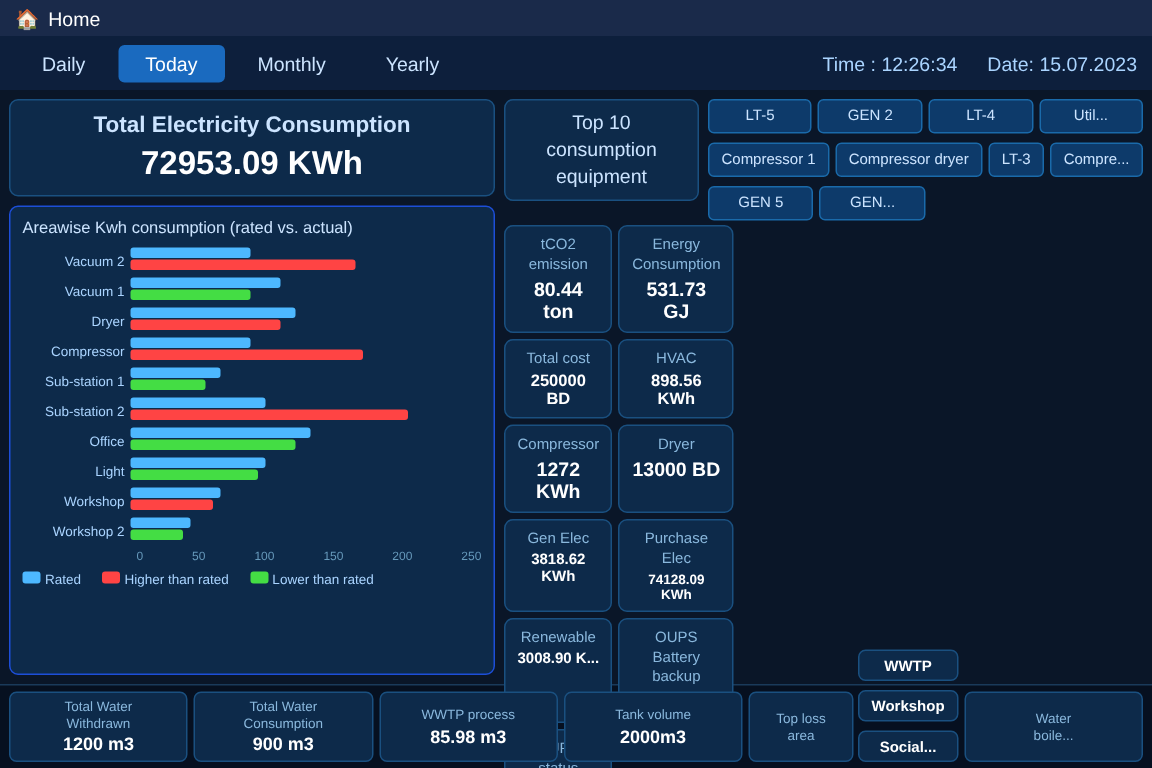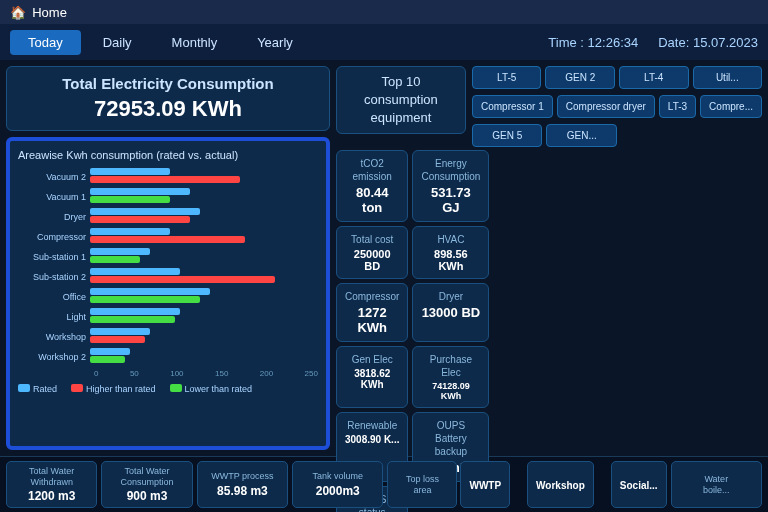--- a/index.html
+++ b/index.html
@@ -80,21 +80,21 @@
     .consumption-value {
       font-size: 22px;
       font-weight: bold;
       color: #fff;
       margin-top: 4px;
     }
     .chart-box {
       background: #0d2a4a;
       border-radius: 6px;
       padding: 8px;
-      border: 4px solid #1d4ed8;
+      border: 1px solid #1d4ed8;
       flex: 1;
     }
     .chart-title {
       font-size: 11px;
       color: #cce4ff;
       margin-bottom: 6px;
     }
     .chart-area {
       display: flex;
       height: 200px;
@@ -247,22 +247,22 @@
 </head>
 <body>
 
 <div class="title-bar">
   <span>🏠</span>
   <span>Home</span>
 </div>
 
 <div class="nav-bar">
   <div class="nav-tabs">
+    <button class="nav-tab">Daily</button>
     <button class="nav-tab active">Today</button>
-    <button class="nav-tab">Daily</button>
     <button class="nav-tab">Monthly</button>
     <button class="nav-tab">Yearly</button>
   </div>
   <div class="nav-right">
     <span>
       <span>Time :</span> <span>12:26:34</span>
     </span>
     <span>
       <span>Date:</span> <span>15.07.2023</span>
     </span>
@@ -453,21 +453,21 @@
   </div>
   <div class="bottom-card">
     <div class="bottom-card-title">Tank volume</div>
     <div class="bottom-card-value">2000m3</div>
   </div>
 
   <div style="display:flex; gap:3px; align-items:stretch;">
     <div class="bottom-card" style="min-width:70px;">
       <div class="bottom-card-title">Top loss<br>area</div>
     </div>
-    <div style="display:flex; gap:17px; justify-content:center;">
+    <div style="display:flex; flex-direction:column; gap:6px; justify-content:flex-end;">
       <div class="bottom-card" style="padding:3px 8px;">
         <div class="bottom-card-value" style="font-size:10px;">WWTP</div>
       </div>
       <div class="bottom-card" style="padding:3px 8px;">
         <div class="bottom-card-value" style="font-size:10px;">Workshop</div>
       </div>
       <div class="bottom-card" style="padding:3px 8px;">
         <div class="bottom-card-value" style="font-size:10px;">Social...</div>
       </div>
     </div>

